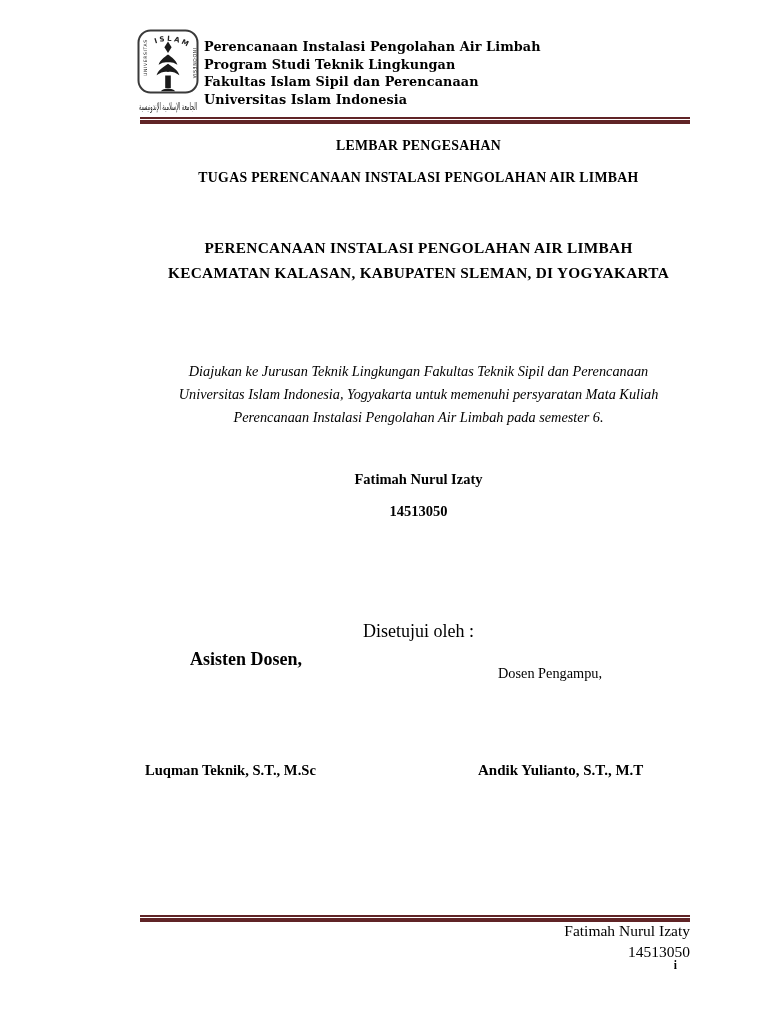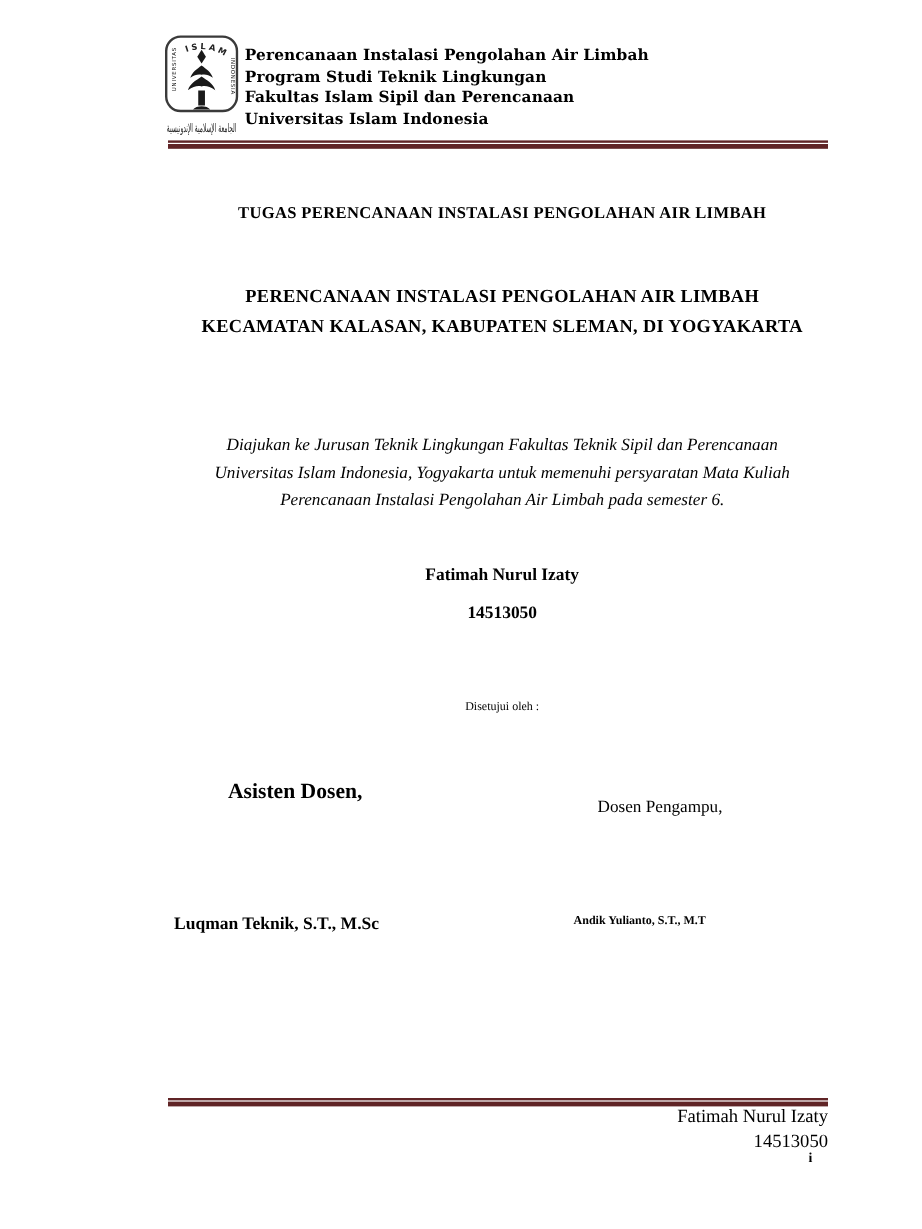--- a/index.html
+++ b/index.html
@@ -22,25 +22,25 @@
   .rule-footer { top:915px; }
   
   .cline { position:absolute; left:147px; width:543px; text-align:center; }
   .heading1 { top:138px; font-weight:bold; font-size:13.8px; letter-spacing:0.3px; }
   .heading2 { top:170px; font-weight:bold; font-size:13.8px; letter-spacing:0.3px; }
   .main-title { top:236px; font-weight:bold; font-size:15.3px; line-height:24.5px; letter-spacing:0.3px; }
   .note { top:360px; font-style:italic; font-size:14.3px; line-height:23px; }
   .lbl-disusun { top:440px; font-size:14px; }
   .author-name { top:471px; font-weight:bold; font-size:14.5px; }
   .author-id { top:503px; font-weight:bold; font-size:14.5px; }
-  .lbl-disetujui { top:584px; font-size:10px; }
+  .lbl-disetujui { top:621px; font-size:18px; }
   .role-left  { position:absolute; left:190px; top:649px; font-size:18px;font-weight:bold; }
   .role-right { position:absolute; left:498px; top:665px; font-size:14.3px;text-align:right; }
   .sig-left  { position:absolute; left:145px; top:762px; font-weight:bold; font-size:14.6px; white-space:nowrap; }
-  .sig-right { position:absolute; left:478px; top:762px; font-weight:bold; font-size:10px; white-space:nowrap; }
+  .sig-right { position:absolute; left:478px; top:762px; font-weight:bold; font-size:15px; white-space:nowrap; }
   
   .footer-block { position:absolute; left:147px; width:543px; top:921px; text-align:right; font-size:15.5px; line-height:20.5px; }
   .page-number { position:absolute; left:147px; width:530px; top:959px; text-align:right; font-weight:bold; font-size:11.5px; }
   
   .logo svg text { fill:#222; }
 </style>
 </head>
 <body>
 
 <div class="page">
@@ -70,20 +70,21 @@
 
   <div class="header-text">
     <div>Perencanaan Instalasi Pengolahan Air Limbah</div>
     <div>Program Studi Teknik Lingkungan</div>
     <div>Fakultas Islam Sipil dan Perencanaan</div>
     <div>Universitas Islam Indonesia</div>
   </div>
 
   <div class="rule rule-header"></div>
 
+  <div class="cline heading1">LEMBAR PENGESAHAN</div>
   <div class="cline heading2">TUGAS PERENCANAAN INSTALASI PENGOLAHAN AIR LIMBAH</div>
 
   <div class="cline main-title">
     <div>PERENCANAAN INSTALASI PENGOLAHAN AIR LIMBAH</div>
     <div>KECAMATAN KALASAN, KABUPATEN SLEMAN, DI YOGYAKARTA</div>
   </div>
 
   <div class="cline note">
     <div>Diajukan ke Jurusan Teknik Lingkungan Fakultas Teknik Sipil dan Perencanaan</div>
     <div>Universitas Islam Indonesia, Yogyakarta untuk memenuhi persyaratan Mata Kuliah</div>

